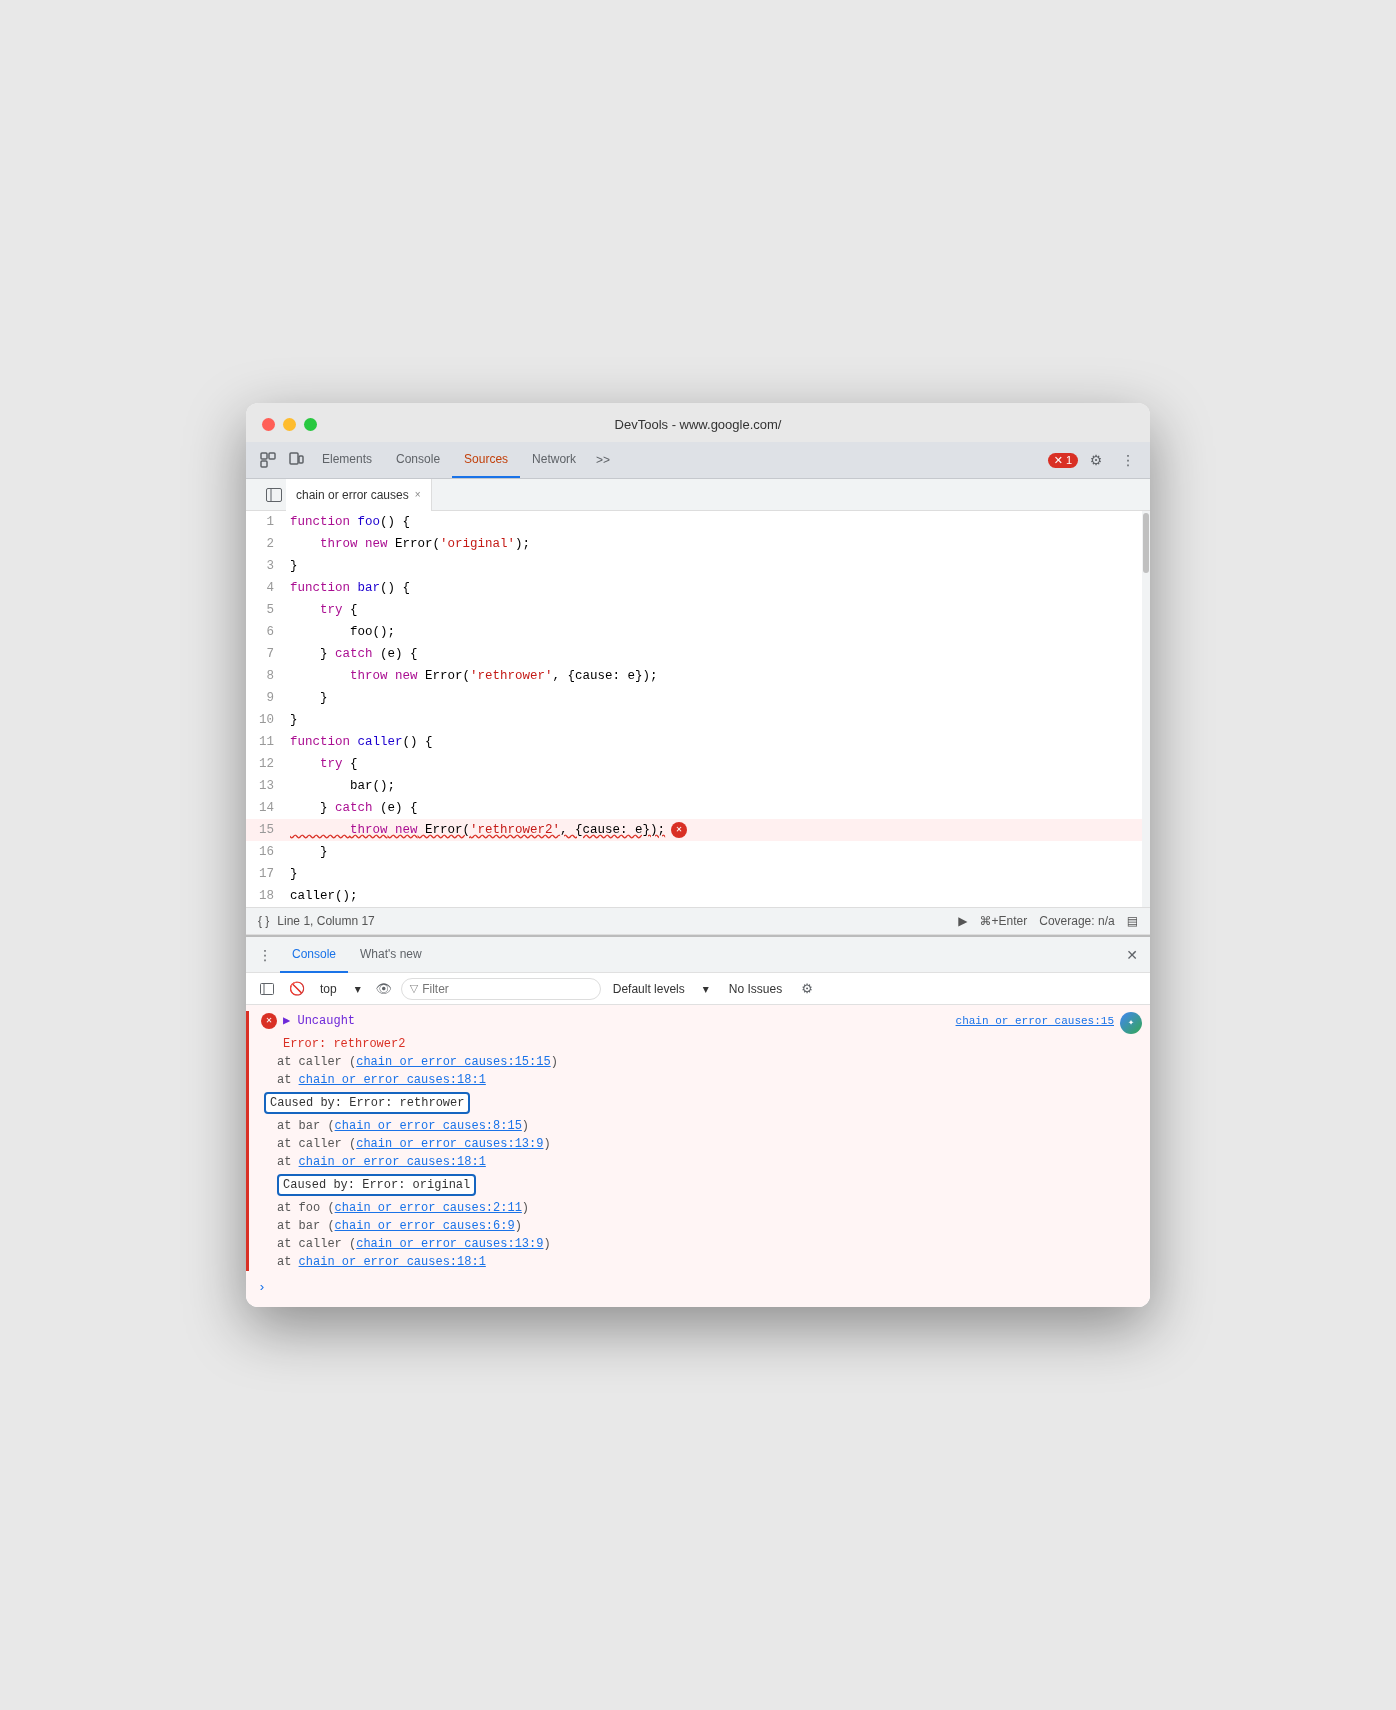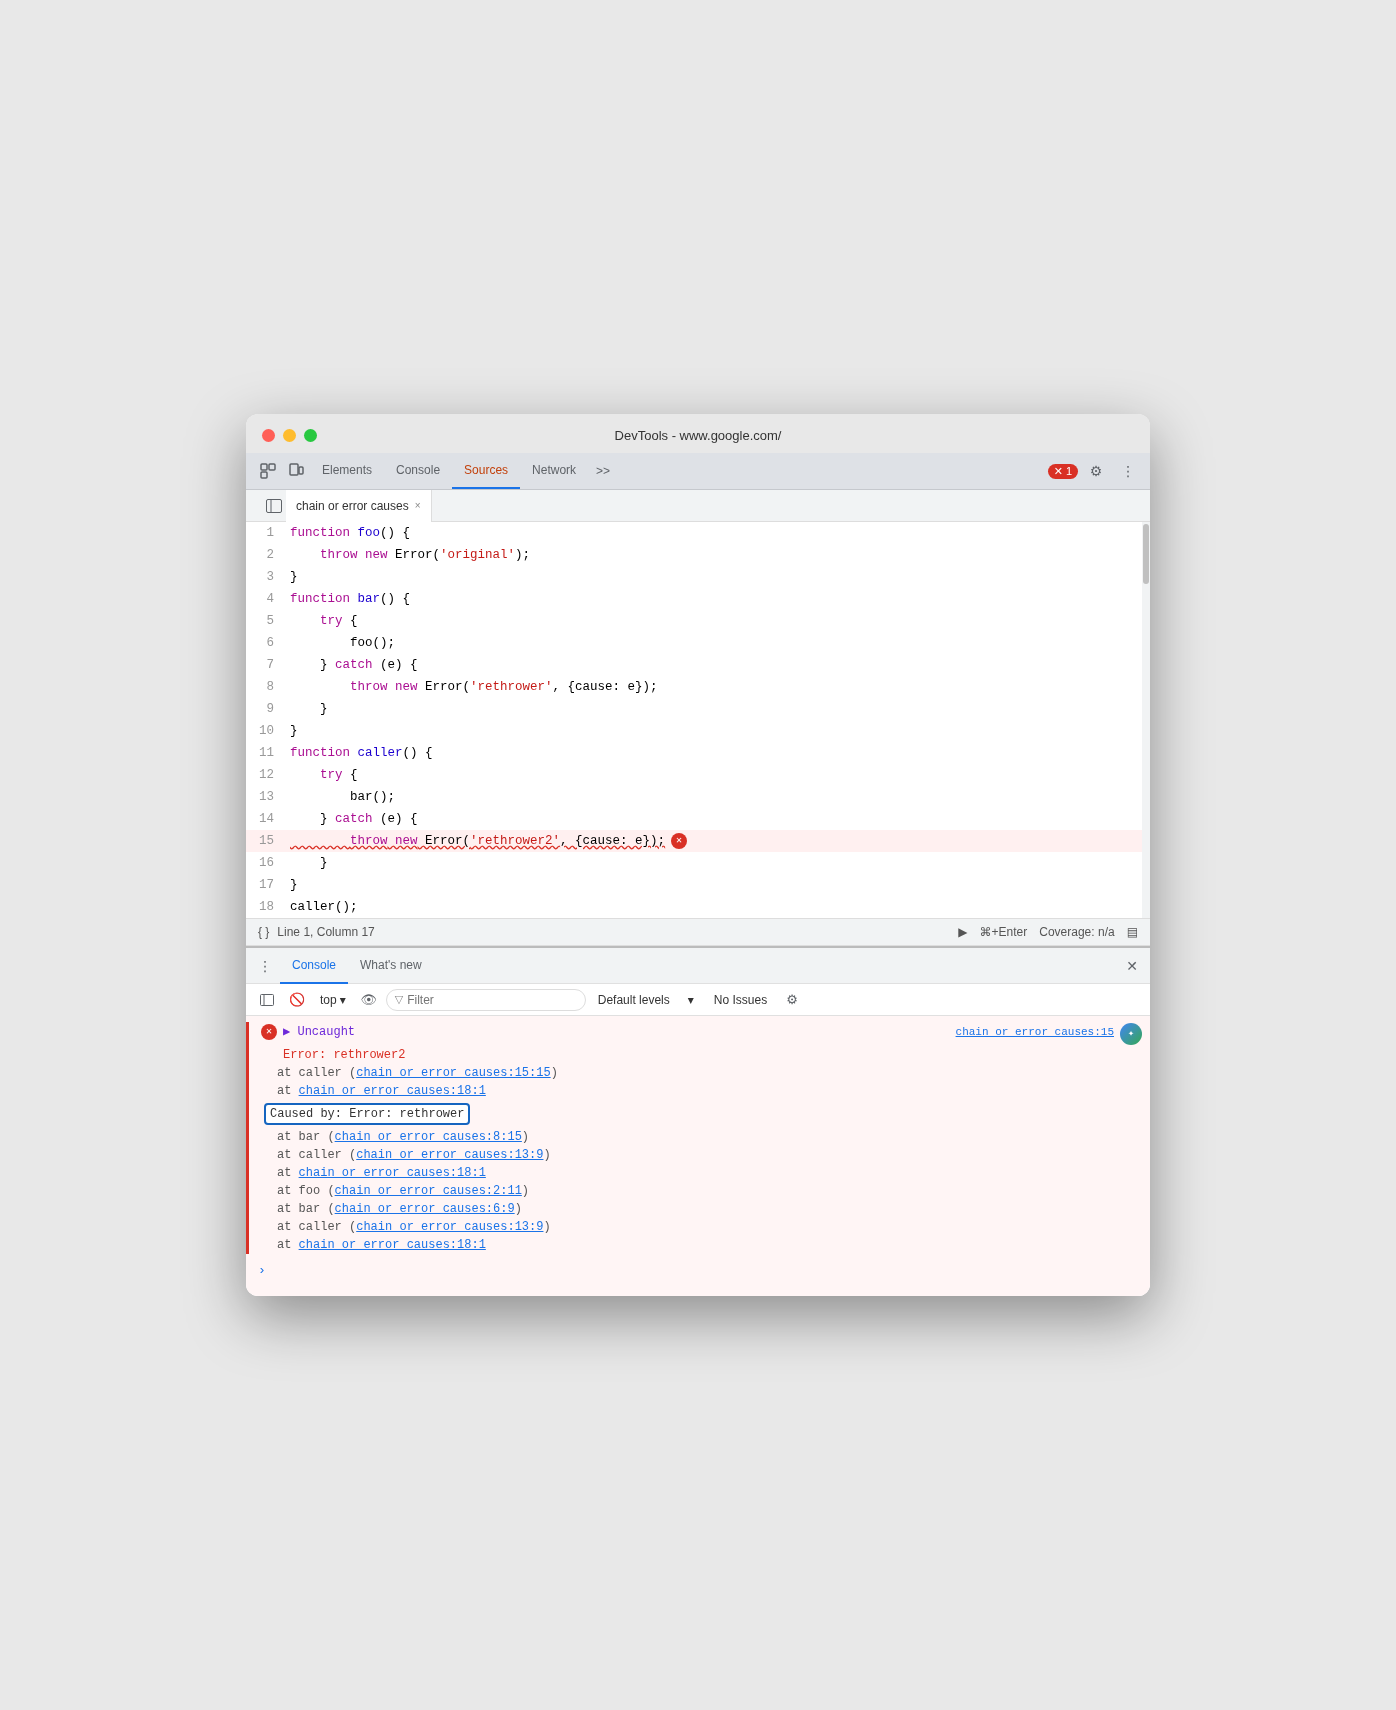--- a/index.html
+++ b/index.html
@@ -260,21 +260,21 @@
       width: 26px; height: 26px;
       display: flex; align-items: center; justify-content: center;
       cursor: pointer;
       color: #5f6368;
       font-size: 13px;
       border-radius: 3px;
     }
     .console-top-select {
       display: flex;
       align-items: flex-start;
-      gap: 3px;
+      gap: 18px;
       padding: 2px 6px;
       border-radius: 3px;
       font-size: 12px;
       color: #333;
       cursor: pointer;
     }
     .filter-icon {
       font-size: 11px;
       color: #888;
       margin-right: 4px;
@@ -665,20 +665,23 @@
         </div>
 
         <div class="console-indent">
           <span>at caller (</span><span class="console-link">chain or error causes:13:9</span><span>)</span>
         </div>
 
         <div class="console-indent">
           <span>at </span><span class="console-link">chain or error causes:18:1</span>
         </div>
 
+        <div class="console-indent" style="margin: 3px 0;">
+          <span class="caused-by-box">Caused by: Error: original</span>
+        </div>
 
         <div class="console-indent">
           <span>at foo (</span><span class="console-link">chain or error causes:2:11</span><span>)</span>
         </div>
 
         <div class="console-indent">
           <span>at bar (</span><span class="console-link">chain or error causes:6:9</span><span>)</span>
         </div>
 
         <div class="console-indent">

